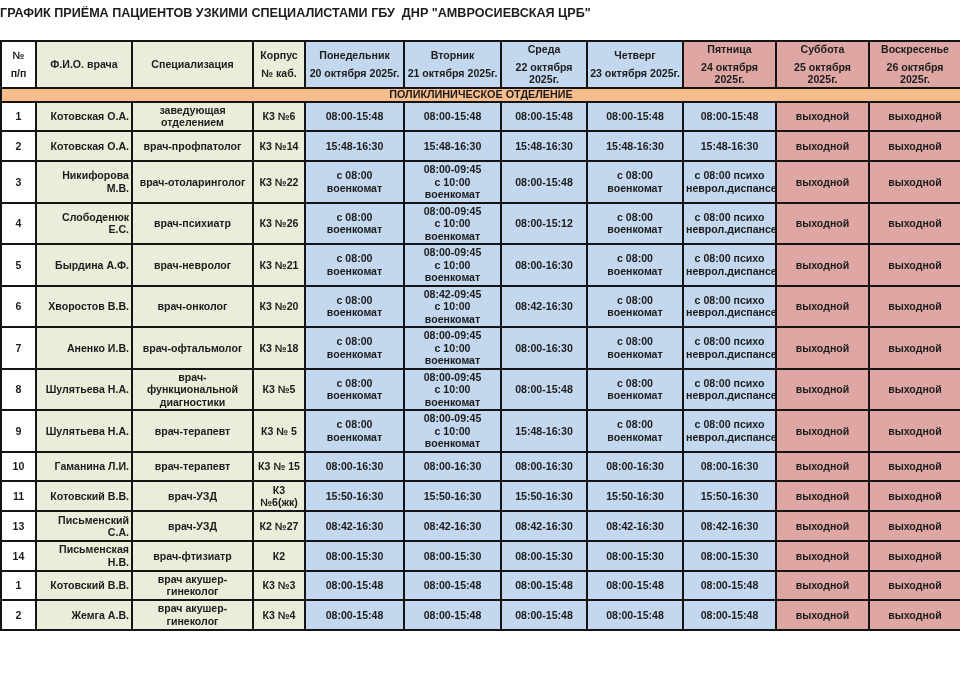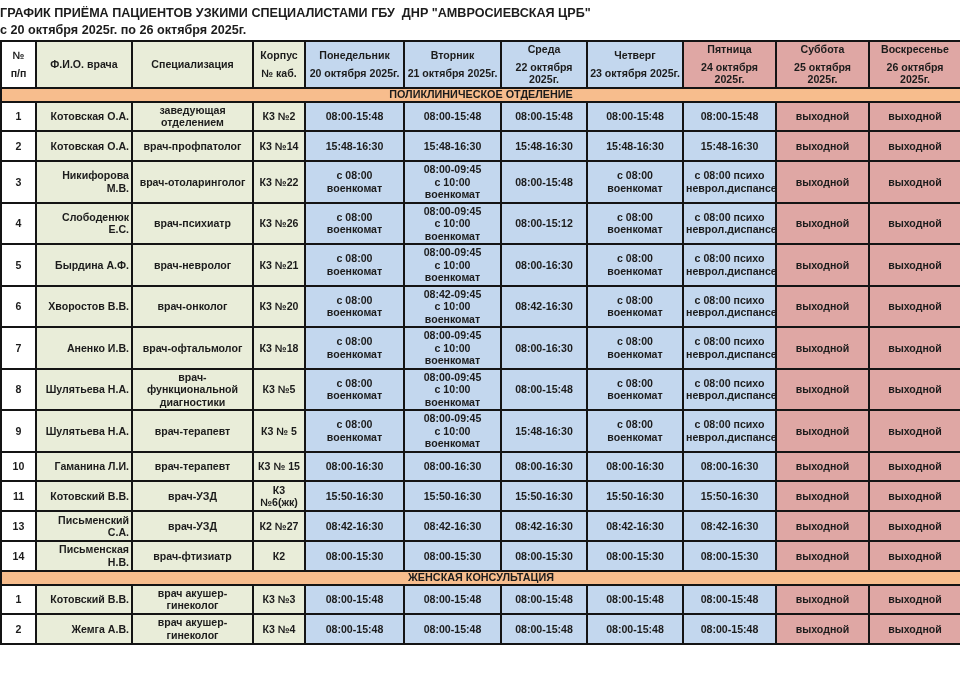--- a/index.html
+++ b/index.html
@@ -35,21 +35,20 @@
   }
   tr.data-row{height:29.8px;}
   tr.data-row.wc{height:29.4px;}
   td.name{text-align:right;padding-left:6px;}
 </style>
 </head>
 <body>
 
 <div class="title-block">
   <div class="title">ГРАФИК ПРИЁМА ПАЦИЕНТОВ УЗКИМИ СПЕЦИАЛИСТАМИ ГБУ  ДНР "АМВРОСИЕВСКАЯ ЦРБ"</div>
-  <div class="subtitle">с 20 октября 2025г. по 26 октября 2025г.</div>
 </div>
 
 <table>
   <colgroup id="cols">
       <col style="width: 35px;">
       <col style="width: 96px;">
       <col style="width: 121px;">
       <col style="width: 52px;">
       <col style="width: 99px;">
       <col style="width: 97px;">
@@ -75,21 +74,21 @@
       </tr>
   </thead>
   <tbody id="table-body">
       <tr class="section-row">
         <td colspan="11">ПОЛИКЛИНИЧЕСКОЕ ОТДЕЛЕНИЕ</td>
       </tr>
       <tr class="data-row">
         <td class="c-num">1</td>
         <td class="c-green name">Котовская О.А.</td>
         <td class="c-green">заведующая отделением</td>
-        <td class="c-green">К3 №2</td>
+        <td class="c-green">К3 №6</td>
         <td class="c-blue">08:00-15:48</td>
         <td class="c-blue">08:00-15:48</td>
         <td class="c-blue">08:00-15:48</td>
         <td class="c-blue">08:00-15:48</td>
         <td class="c-blue">08:00-15:48</td>
         <td class="c-pink">выходной</td>
         <td class="c-pink">выходной</td>
       </tr>
       <tr class="data-row">
         <td class="c-num">2</td>
@@ -253,23 +252,20 @@
         <td class="c-green name">Письменская Н.В.</td>
         <td class="c-green">врач-фтизиатр</td>
         <td class="c-green">К2</td>
         <td class="c-blue">08:00-15:30</td>
         <td class="c-blue">08:00-15:30</td>
         <td class="c-blue">08:00-15:30</td>
         <td class="c-blue">08:00-15:30</td>
         <td class="c-blue">08:00-15:30</td>
         <td class="c-pink">выходной</td>
         <td class="c-pink">выходной</td>
-      </tr>
-      <tr class="section-row">
-        <td colspan="11">ЖЕНСКАЯ КОНСУЛЬТАЦИЯ</td>
       </tr>
       <tr class="data-row wc">
         <td class="c-num">1</td>
         <td class="c-green name">Котовский В.В.</td>
         <td class="c-green">врач акушер-гинеколог</td>
         <td class="c-green">К3 №3</td>
         <td class="c-blue">08:00-15:48</td>
         <td class="c-blue">08:00-15:48</td>
         <td class="c-blue">08:00-15:48</td>
         <td class="c-blue">08:00-15:48</td>

